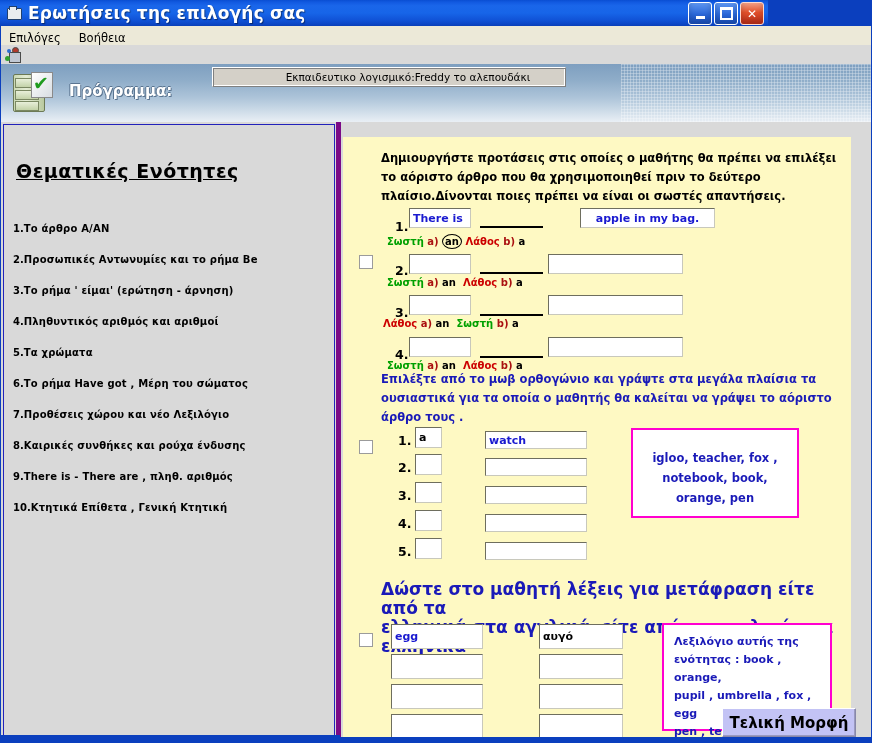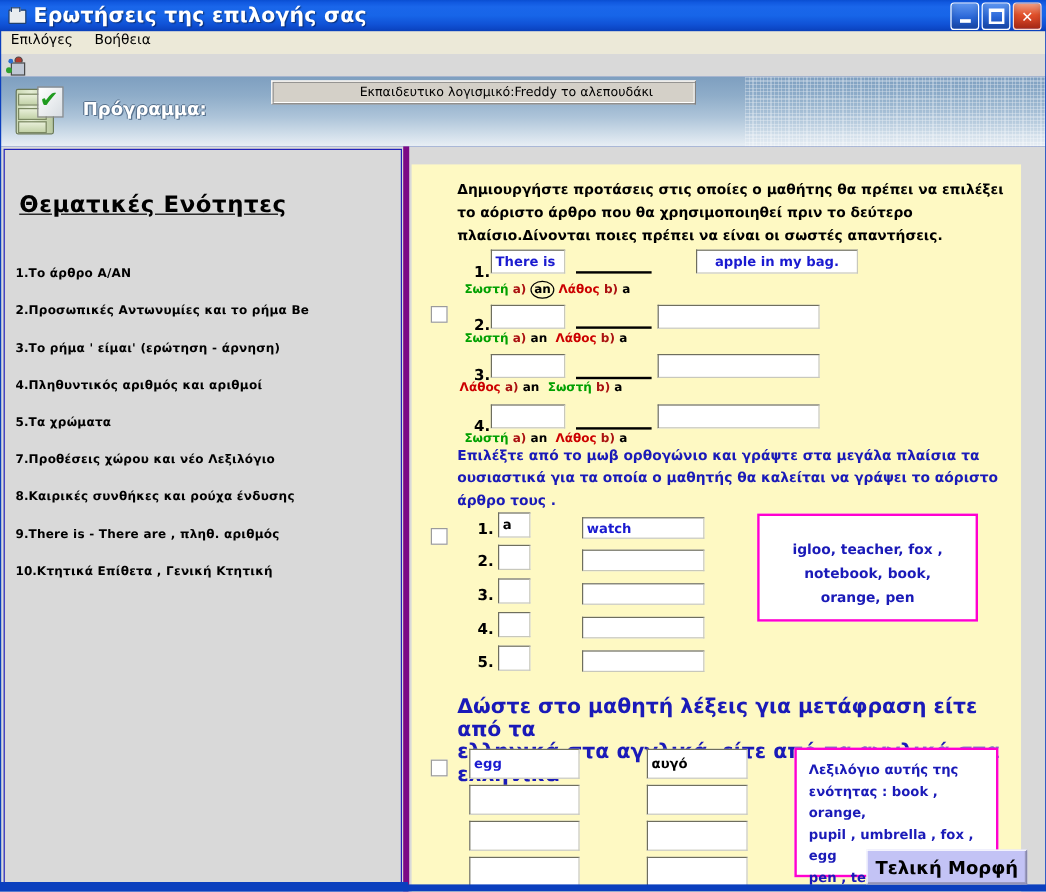--- a/index.html
+++ b/index.html
@@ -10,21 +10,21 @@
   }
   #app {
     position: relative;
     width: 872px; height: 743px;
     background: #0b3fbe;
     box-sizing: border-box;
   }
 
   
   .titlebar {
-    position: absolute; left: 0; top: 0; width: 872px; height: 26px;
+    position: absolute; left: 0; top: 0; width: 768px; height: 26px;
     background: linear-gradient(to bottom,
         #0a4ed2 0%, #1159e0 8%, #1a66ea 22%, #1765e8 50%,
         #1052d6 78%, #0c47c6 92%, #0a3fb8 100%);
     display: flex; align-items: center;
   }
   .title-icon {
     width: 18px; height: 16px; margin-left: 5px; margin-right: 5px;
     position: relative; flex: 0 0 auto;
   }
   .title-icon .sh {
@@ -58,21 +58,21 @@
   .wbtn.max { background: linear-gradient(to bottom,#5d95ef,#2a67d8 55%,#1b53c6); }
   .wbtn.close { background: linear-gradient(to bottom,#f09e84,#e1502a 45%,#c8301a);
                 border-color:#ffd9cd; }
   .wbtn .bar { width: 9px; height: 3px; background: #fff; margin-top: 7px; }
   .wbtn .sq { width: 9px; height: 8px; border: 2px solid #fff; border-top-width: 3px; }
 
   
   .menubar {
     position: absolute; left: 1px; top: 26px; width: 870px; height: 19px;
     background: #ece9d8;
-    display: flex; align-items: flex-start; padding-left: 8px;
+    display: flex; align-items: flex-end; padding-left: 8px;
     box-sizing: border-box;
   }
   .menubar .mi {
     font-size: 11.5px; color: #000; margin-right: 18px;
     font-family: "DejaVu Sans", sans-serif; white-space: nowrap;
   }
 
   
   .toolbar {
     position: absolute; left: 1px; top: 45px; width: 870px; height: 19px;
@@ -128,21 +128,21 @@
     font-weight:bold; line-height:1; font-family:"DejaVu Sans",sans-serif;
   }
   .prog-label {
     position:absolute; left: 68px; top: 18px;
     font-size: 15px; font-weight: bold; color: #ffffff;
     font-family: "DejaVu Sans", sans-serif;
     text-shadow: 1px 1px 0 #5a7490, -1px 0 0 #5a7490, 0 -1px 0 #5a7490;
     white-space: nowrap;
   }
   .prog-combo {
-    position:absolute; left: 226px; top: 67px; width: 354px; height: 20px;
+    position:absolute; left: 212px; top: 67px; width: 354px; height: 20px;
     background: #d4d0c8;
     border: 1px solid #ffffff;
     border-right-color:#808080; border-bottom-color:#808080;
     box-shadow: inset 1px 1px 0 #808080, inset -1px -1px 0 #ffffff;
     display:flex; align-items:center; justify-content:center;
     font-size: 10.5px; color:#000; font-family:"DejaVu Sans",sans-serif;
     box-sizing: border-box; z-index: 5; padding-left: 38px;
   }
 
   
@@ -310,20 +310,21 @@
   <div class="client">
 
     <div class="left-panel">
       <div class="left-title">Θεματικές Ενότητες</div>
       <div class="topic-list">
         <div class="topic"><span class="num">1.</span><span>Το άρθρο  A/AN</span></div>
         <div class="topic"><span class="num">2.</span><span>Προσωπικές  Αντωνυμίες  και  το ρήμα Be</span></div>
         <div class="topic"><span class="num">3.</span><span>Το ρήμα ' είμαι' (ερώτηση - άρνηση)</span></div>
         <div class="topic"><span class="num">4.</span><span>Πληθυντικός  αριθμός  και  αριθμοί</span></div>
         <div class="topic"><span class="num">5.</span><span>Τα χρώματα</span></div>
+        <div class="topic"><span class="num">6.</span><span>Το ρήμα Have got , Μέρη του σώματος</span></div>
         <div class="topic"><span class="num">7.</span><span>Προθέσεις  χώρου  και  νέο Λεξιλόγιο</span></div>
         <div class="topic"><span class="num">8.</span><span>Καιρικές  συνθήκες  και  ρούχα  ένδυσης</span></div>
         <div class="topic"><span class="num">9.</span><span>There is - There are , πληθ.  αριθμός</span></div>
         <div class="topic"><span class="num">10.</span><span>Κτητικά Επίθετα ,  Γενική Κτητική</span></div>
       </div>
     </div>
 
     <div class="right-panel">
 
       <div class="instr black" style="left:38px; top:12px; width:460px;">Δημιουργήστε προτάσεις στις οποίες ο μαθήτης θα πρέπει να επιλέξει
@@ -403,21 +404,21 @@
       <div class="ibox" style="left:142px; top:349px; width:102px; height:18px;"></div>
 
       <div class="qnum" style="left:55px; top:379px;">4.</div>
       <div class="ibox" style="left:72px; top:373px; width:27px; height:21px;"></div>
       <div class="ibox" style="left:142px; top:377px; width:102px; height:18px;"></div>
 
       <div class="qnum" style="left:55px; top:407px;">5.</div>
       <div class="ibox" style="left:72px; top:401px; width:27px; height:21px;"></div>
       <div class="ibox" style="left:142px; top:405px; width:102px; height:18px;"></div>
 
-      <div class="magenta-box center" style="left:288px; top:291px; width:184px; height:90px; padding-top:18px; white-space:pre-line;">igloo,  teacher,  fox ,
+      <div class="magenta-box center" style="left:288px; top:291px; width:168px; height:90px; padding-top:18px; white-space:pre-line;">igloo,  teacher,  fox ,
 notebook,  book,
 orange,  pen</div>
 
       <div class="instr blue" style="left:38px; top:443px; width:470px; font-size:17px; line-height:19px;">Δώστε στο μαθητή λέξεις για μετάφραση είτε από τα
 ελληνικά στα αγγλικά, είτε   από τα αγγλικά στα ελληνικά</div>
 
       <div class="chk-sq" style="left:16px; top:496px;"></div>
 
       <div class="ibox" style="left:48px; top:487px; width:92px; height:25px;">egg</div>
       <div class="ibox dark" style="left:196px; top:487px; width:84px; height:25px;">αυγό</div>

